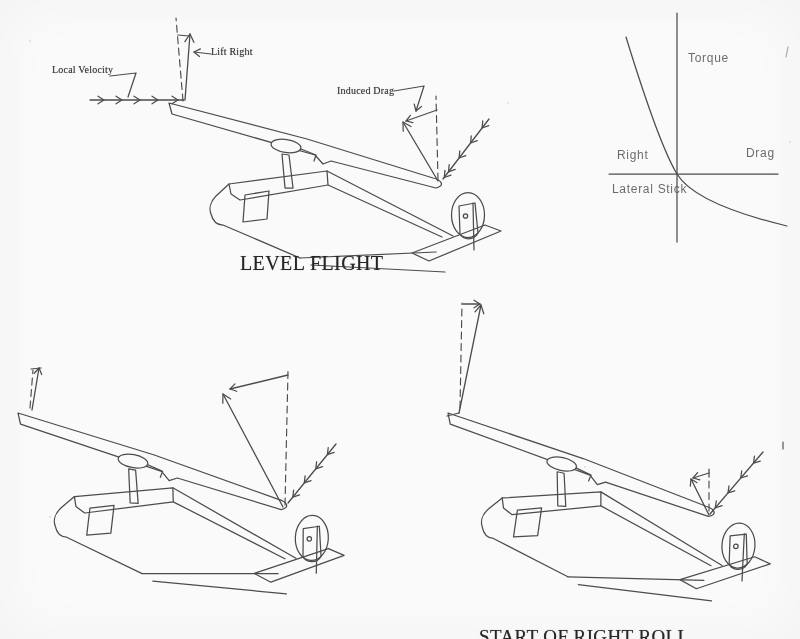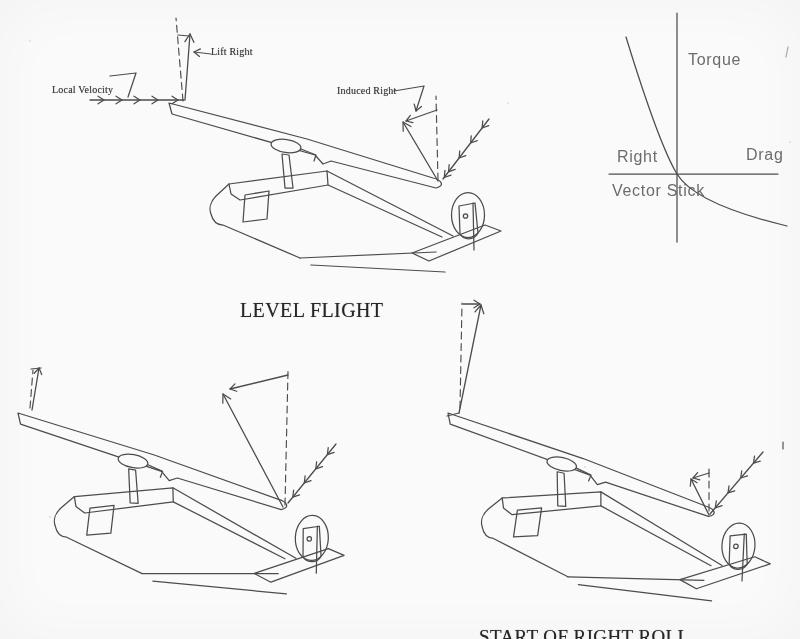--- a/index.html
+++ b/index.html
@@ -13,25 +13,25 @@
   .dash{stroke-dasharray:7 4.5;stroke-width:1.15;}
   .vec{stroke-width:1.3;}
   .anno{
     position:absolute;font-size:10px;color:#3a3a3a;letter-spacing:.2px;white-space:nowrap;
     text-shadow:0 0 .7px rgba(40,40,40,.55);
   }
   .caption{
     position:absolute;color:#262626;letter-spacing:.4px;white-space:nowrap;
     text-shadow:0 0 .8px rgba(30,30,30,.5);line-height:1.1;
   }
-  .caption.lv{font-size:20px;left:240px;top:252px;margin-top:47px;}
+  .caption.lv{font-size:20px;left:240px;top:252px;}
   .caption.lr{font-size:19px;left:76px;top:600px;}
   .caption.rr{font-size:19px;left:479px;top:610px;margin-top:17px;}
   .glabel{
-    position:absolute;font-family:"Liberation Sans",sans-serif;font-size:16px;
+    position:absolute;font-family:"Liberation Sans",sans-serif;font-size:12px;
     color:#585858;letter-spacing:.7px;opacity:.88;white-space:nowrap;
   }
 </style>
 </head>
 <body>
 
 <div class="page">
 
   <svg class="art" width="800" height="639" viewBox="0 0 800 639">
     <defs>
@@ -158,25 +158,25 @@
 
     <g fill="#6a6a6a" opacity="0.18" stroke="none">
       <circle cx="30" cy="41" r="1.1"></circle>
       <circle cx="50" cy="517" r="1.1"></circle>
       <circle cx="585" cy="467" r="1.1"></circle>
       <circle cx="790" cy="142" r="1.1"></circle>
       <circle cx="508" cy="103" r="1"></circle>
     </g>
   </svg>
 
-  <div class="anno" style="left:52px;top:84px">Local Velocity</div>
+  <div class="anno" style="left:52px;top:64px">Local Velocity</div>
   <div class="anno" style="left:211px;top:46px">Lift Right</div>
-  <div class="anno" style="left:337px;top:85px">Induced Right</div>
+  <div class="anno" style="left:337px;top:85px">Induced Drag</div>
 
   <div class="glabel" style="left:688px;top:51px">Torque</div>
   <div class="glabel" style="left:617px;top:148px">Right</div>
   <div class="glabel" style="left:746px;top:146px">Drag</div>
-  <div class="glabel" style="left:612px;top:182px">Vector Stick</div>
+  <div class="glabel" style="left:612px;top:182px">Lateral Stick</div>
 
   <div class="caption lv">LEVEL FLIGHT</div>
   <div class="caption rr">START OF RIGHT ROLL</div>
 
 </div>
 
 </body></html>

